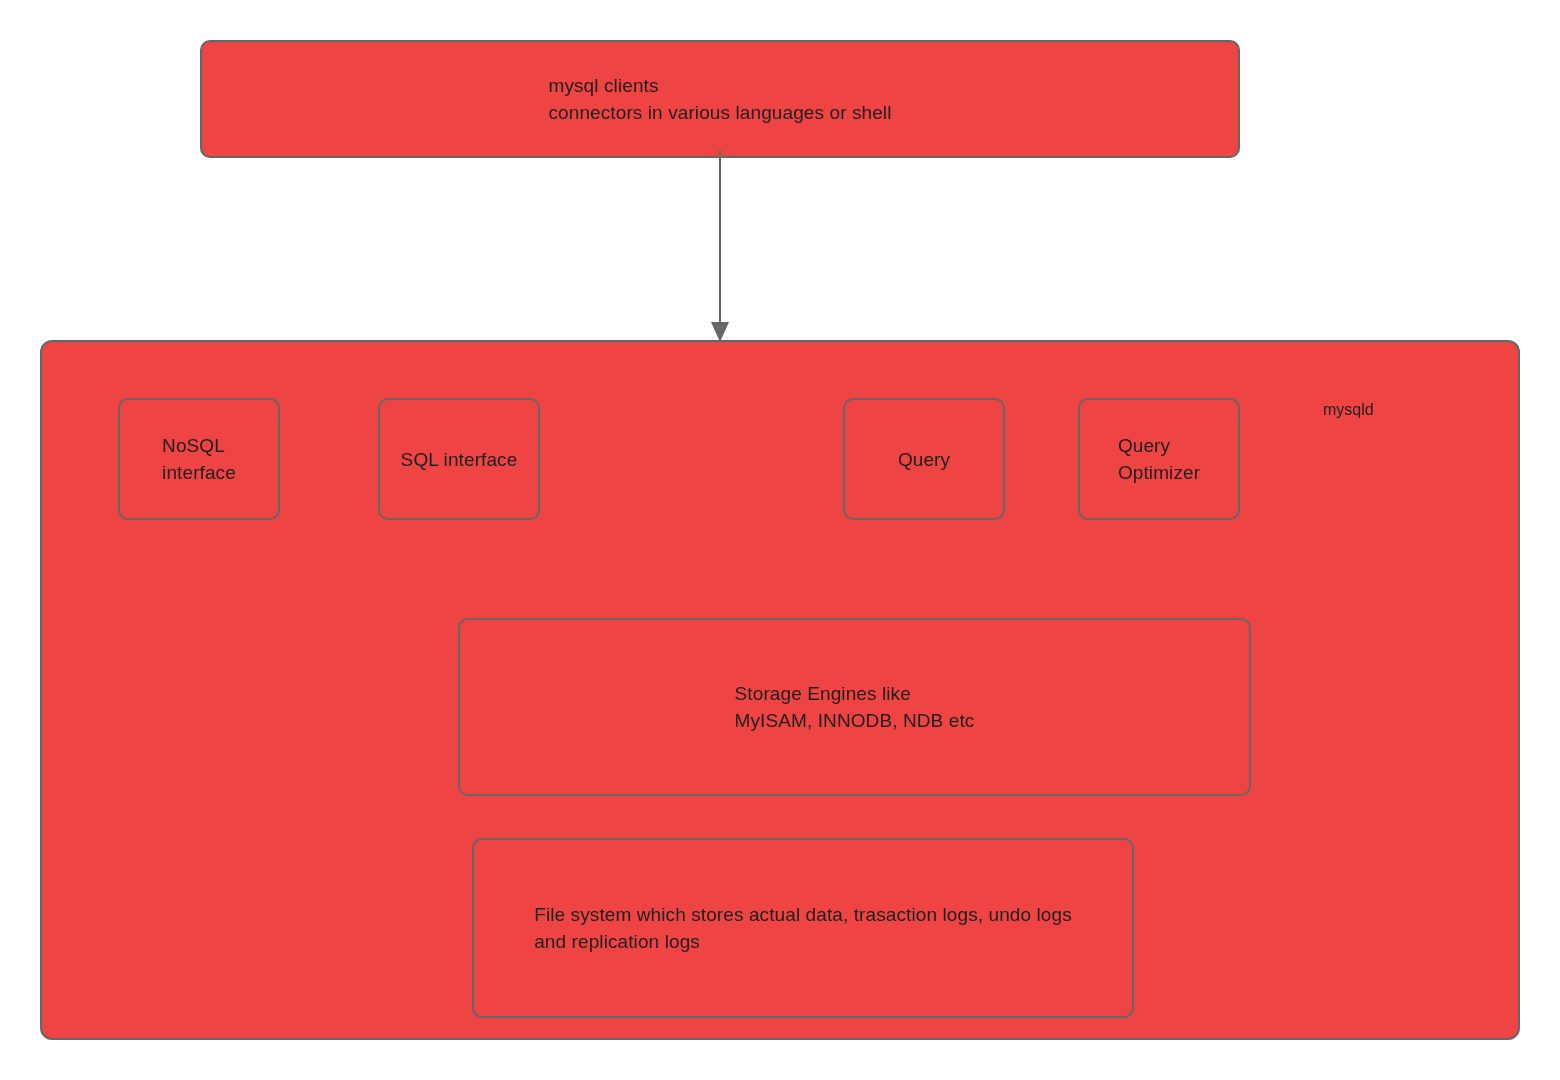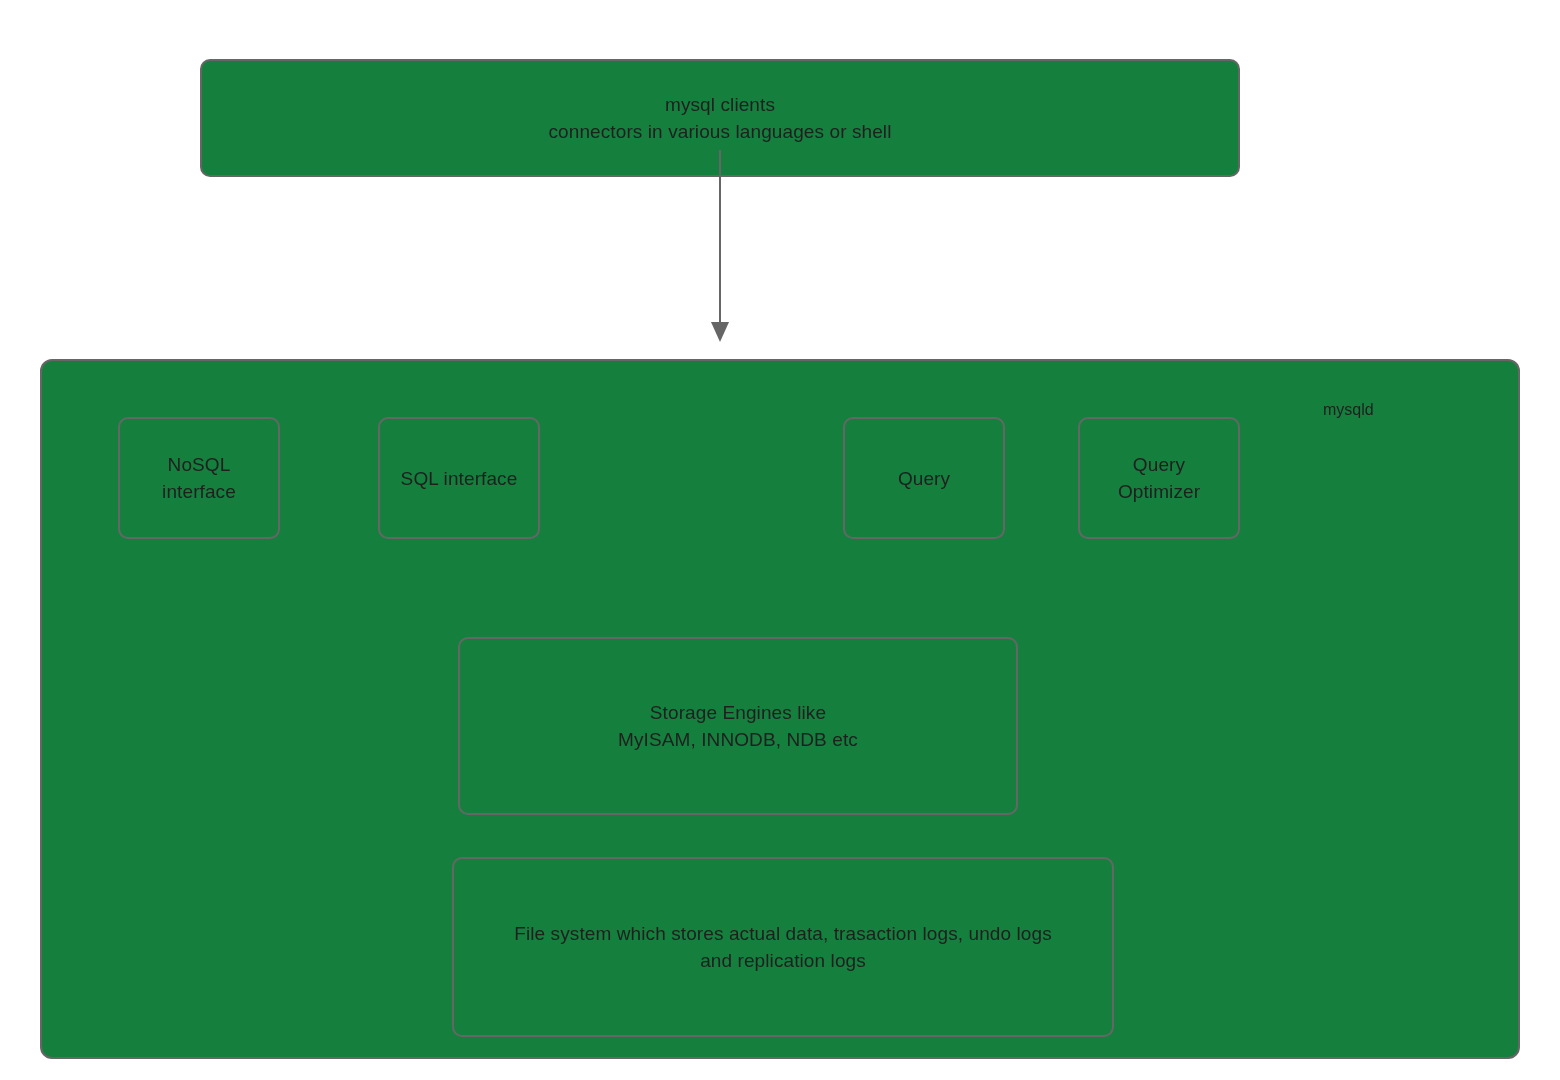--- a/index.html
+++ b/index.html
@@ -15,31 +15,30 @@
     position: relative;
     width: 1560px;
     height: 1080px;
     background: #ffffff;
     overflow: hidden;
   }
   .node {
     position: absolute;
     box-sizing: border-box;
     border: 2px solid #666666;
-    background: #15803d;
+    background: #ef4444;
     border-radius: 10px;
     display: flex;
     align-items: center;
     justify-content: center;
-    text-align: center;
+    text-align: left;
     color: #1f1f1f;
     font-size: 19px;
     line-height: 27px;
     letter-spacing: 0.1px;
-    margin-top: 19px;
   }
   .node .label {
     display: block;
     white-space: pre-line;
     padding: 0 10px;
   }
   
   #clients-box {
     left: 200px;
     top: 40px;
@@ -73,25 +72,25 @@
   }
   #node-nosql-interface  { left: 118px; }
   #node-sql-interface    { left: 378px; }
   #node-caches-buffers   { left: 608px; }
   #node-parser           { left: 843px; }
   #node-query-optimizer  { left: 1078px; }
 
   #node-storage-engines {
     left: 458px;
     top: 618px;
-    width: 560px;
+    width: 793px;
     height: 178px;
   }
   #node-file-system {
-    left: 452px;
+    left: 472px;
     top: 838px;
     width: 662px;
     height: 180px;
   }
   #arrow-clients-to-mysqld {
     position: absolute;
     left: 690px;
     top: 150px;
     width: 60px;
     height: 200px;

